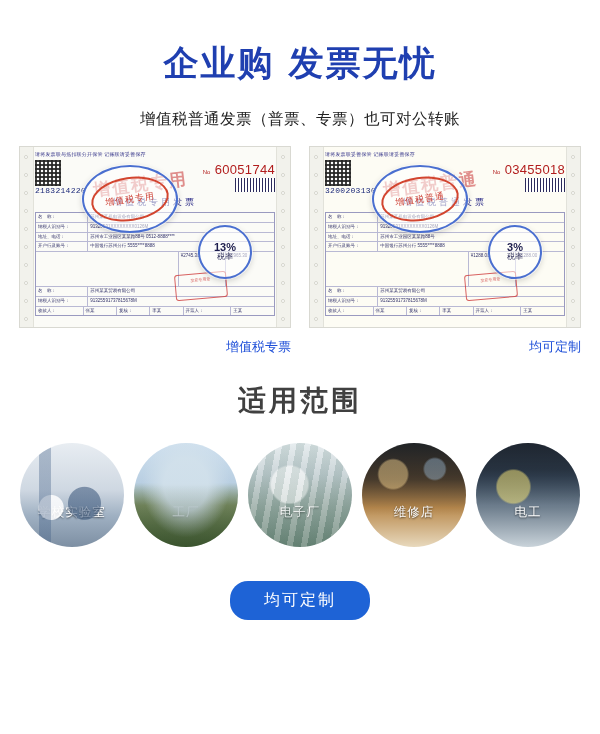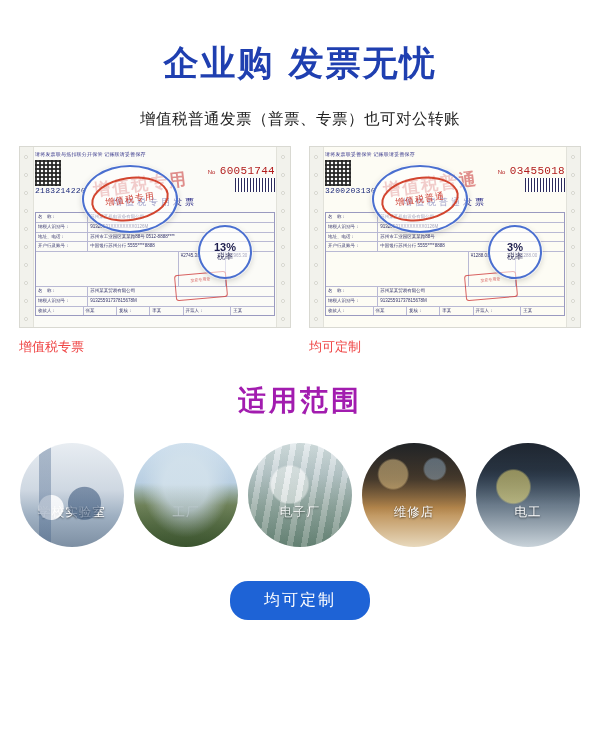--- a/index.html
+++ b/index.html
@@ -108,22 +108,22 @@
     align-items: flex-start;
     margin-top: 2px;
   }
   .inv-code {
     font-family: "Liberation Mono", monospace;
     font-size: 8px;
     color: #1d2a7a;
     letter-spacing: .3px;
   }
   .inv-no {
-    font-family: Liberation Mono, monospace;
-    font-size: 11px;
+    font-family: Liberation Sans, sans-serif;
+    font-size: 13px;
     color: #b21d1d;
     letter-spacing: .3px;
   }
   .inv-no-label {
     font-size: 6px;
     color: #b21d1d;
   }
   .inv-qr {
     width: 26px;
     height: 26px;
@@ -223,35 +223,35 @@
   }
   .mag-small .rate {
     color: #1d1d4d;
     font-size: 11px;
     font-weight: bold;
     line-height: 1.1;
     text-align: center;
   }
 
   .inv-caption {
-    text-align: left;
+    text-align: right;
     font-size: 13px;
-    color: #ef4444;
+    color: #1d4ed8;
     margin-top: 10px;
   }
 
   
   .sec-scope {
     margin-top: 26px;
   }
   .scope-title {
     text-align: center;
     font-size: 28px;
     font-weight: bold;
-    color: #a21caf;
+    color: #404040;
     letter-spacing: 3px;
   }
   .scope-sub {
     text-align: center;
     font-size: 14px;
     color: #222;
     margin-top: 14px;
   }
   .circles {
     display: flex;

